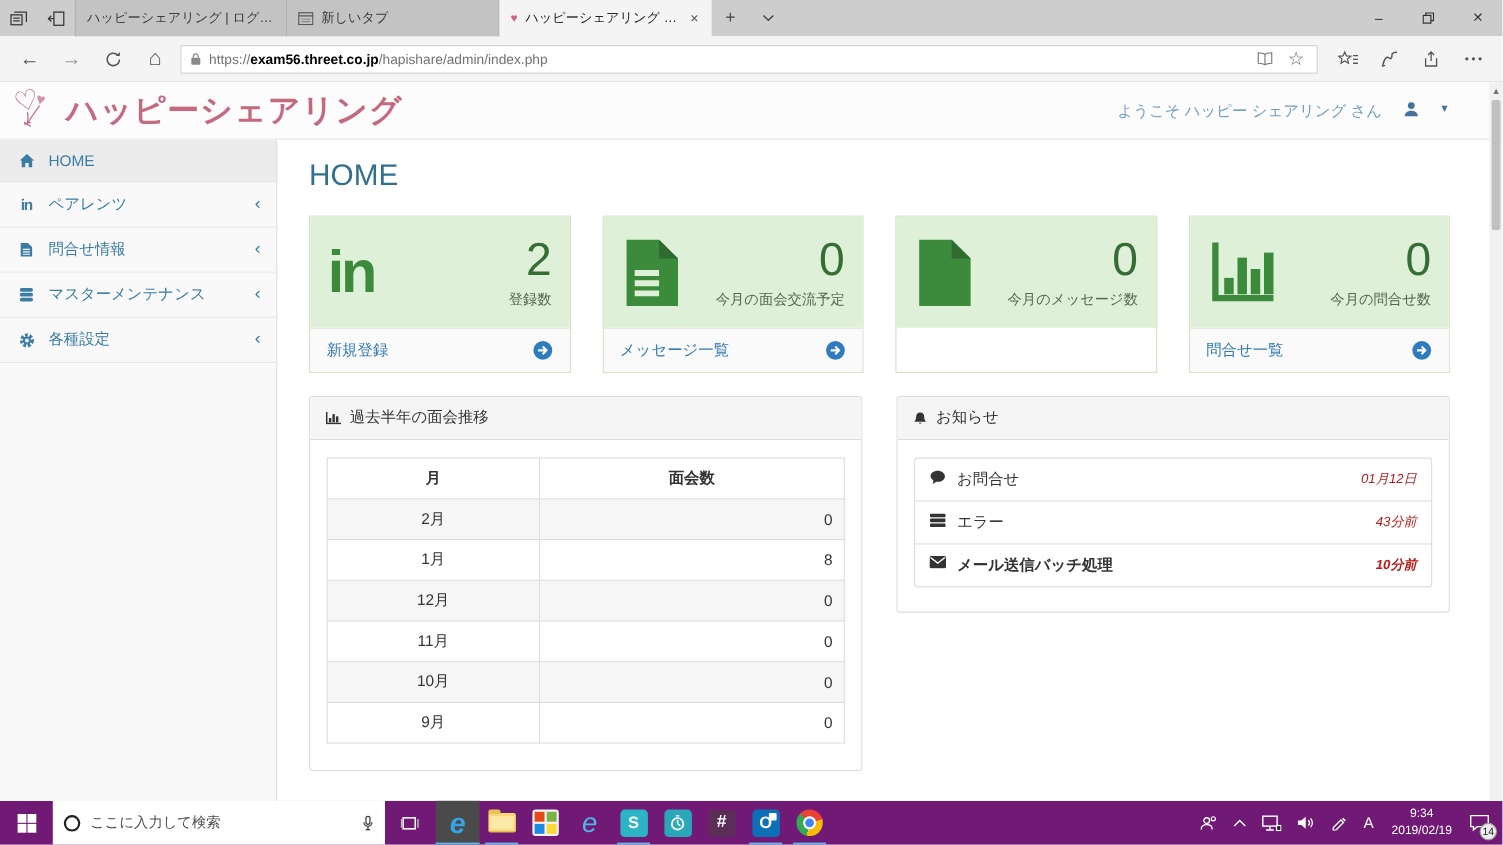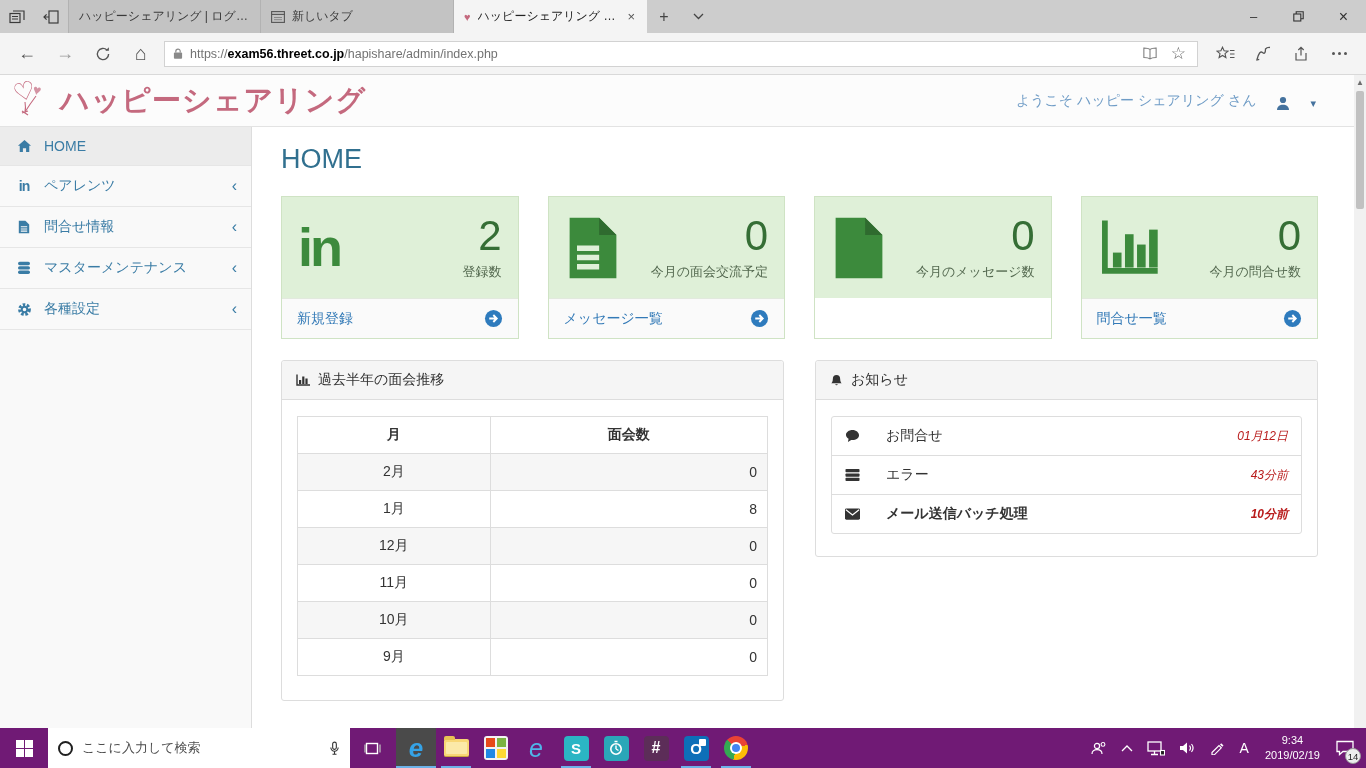--- a/index.html
+++ b/index.html
@@ -41,21 +41,21 @@
   .scrollbar .arrow { font-size:8px; color:#6e6e6e; padding-top:3px; }
   .scrollbar .thumb { width:8px; height:118px; background:#c1c1c1; margin-top:4px; border-radius:2px; }
 
   .site-header { height:52px; background:#fcfcfc; border-bottom:1px solid #e3e3e3;
                  display:flex; align-items:center; padding:0 26px 0 12px; }
   .logo { display:flex; align-items:center; gap:4px; }
   .logo-icon { position:relative; width:44px; height:42px; }
   .logo-icon .h1 { position:absolute; left:1px; top:-3px; font-size:25px; color:#c4697e; transform:rotate(-14deg); }
   .logo-icon .h2 { position:absolute; left:21px; top:2px; font-size:14px; color:#d493a3; transform:rotate(12deg); }
   .logo-text { font-size:29px; font-weight:bold; color:#c4697e; letter-spacing:1px; }
-  .header-right { margin-left:auto; display:flex; align-items:flex-end; gap:20px; color:#6f9cc6; font-size:14px; padding-right:24px; }
+  .header-right { margin-left:auto; display:flex; align-items:flex-start; gap:20px; color:#6f9cc6; font-size:14px; padding-right:24px; }
   .header-right .user-icon { color:#44729e; }
   .header-right .caret { color:#44729e; font-size:11px; }
 
   .page-body { display:flex; height:601px; }
   .sidebar { width:252px; background:#f9f9f9; border-right:1px solid #ddd; }
   .side-item { display:flex; align-items:center; gap:10px; padding:11px 14px; font-size:14px; color:#3a7ca5;
                border-bottom:1px solid #e6e6e6; background:#f9f9f9; }
   .side-item.active { background:#ececec; }
   .side-item .s-icon { width:20px; display:flex; justify-content:center; color:#3a7ca5; }
   .side-item .in-glyph { font-weight:bold; font-size:14px; letter-spacing:-1px; }
@@ -83,21 +83,21 @@
   .panel-header .p-icon { color:#333; }
 
   .visits-table { margin:16px 15px 24px; border-collapse:collapse; width:calc(100% - 30px); font-size:14px; color:#333; }
   .visits-table th, .visits-table td { border:1px solid #ddd; padding:8px 10px; height:37px; }
   .visits-table th { text-align:center; font-weight:bold; background:#fff; }
   .visits-table td.month { text-align:center; }
   .visits-table td.count { text-align:right; }
   .visits-table tbody tr:nth-child(odd) { background:#f6f6f6; }
 
   .notice-list { margin:16px 15px 22px; border:1px solid #ddd; border-radius:3px; }
-  .notice-item { display:flex; align-items:center; gap:26px; padding:10px 13px; border-bottom:1px solid #ddd; font-size:14px; color:#333; }
+  .notice-item { display:flex; gap:10px; padding:10px 13px; border-bottom:1px solid #ddd; font-size:14px; color:#333; }
   .notice-item:last-child { border-bottom:none;font-weight:bold; }
   .notice-item .n-icon { color:#333; }
   .notice-time { margin-left:auto; font-size:12px; font-style:italic; color:#b91c1c; }
 
   
   .taskbar { height:40px; background:#701a75; display:flex; align-items:stretch; }
   .tb-btn { display:flex; align-items:center; justify-content:center; color:#fff; position:relative; }
   .start-btn { width:48px; }
   .win-logo { display:grid; grid-template-columns:8px 8px; grid-template-rows:8px 8px; gap:1px; }
   .win-logo i { background:#fff; }

